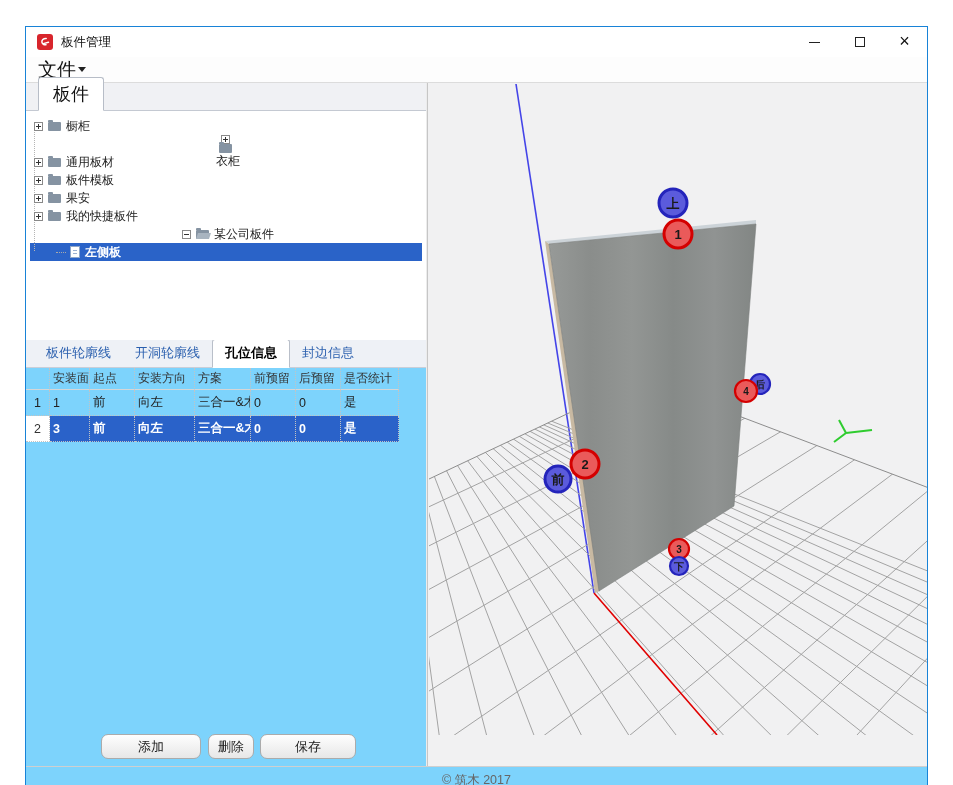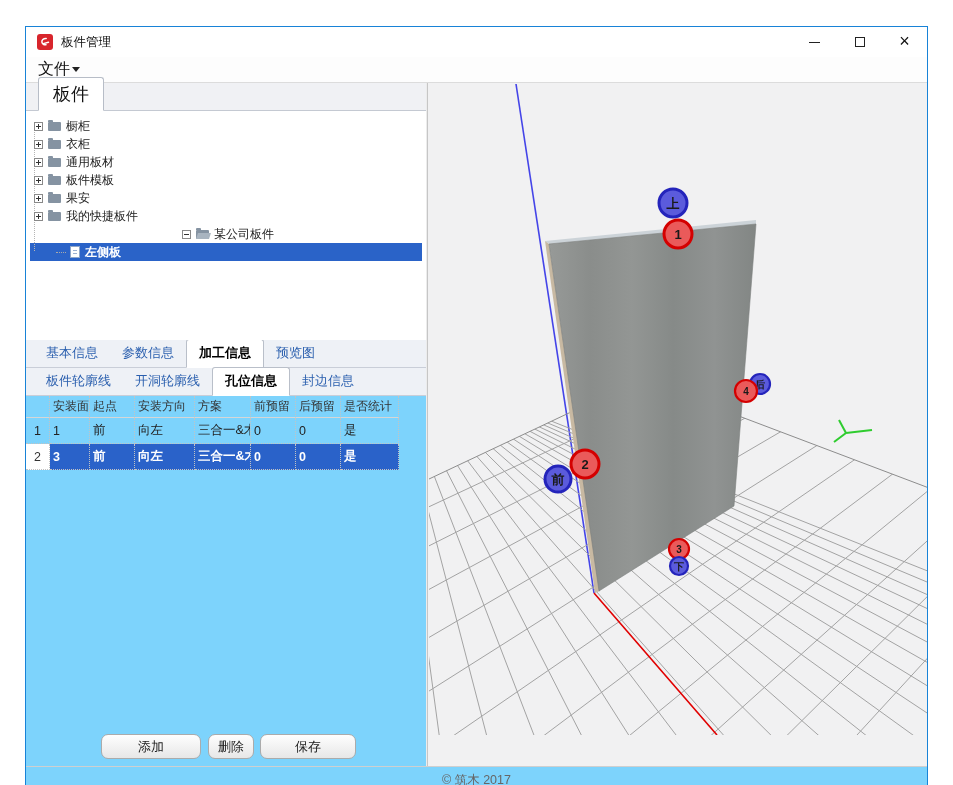--- a/index.html
+++ b/index.html
@@ -12,21 +12,21 @@
   .appicon{width:16px;height:16px;border-radius:3px;background:#d8252c;margin-right:8px;flex:none;}
   .appicon svg{display:block;}
   .title{font-size:12.5px;color:#111;}
   .wcontrols{margin-left:auto;display:flex;height:100%;}
   .wbtn{width:45px;height:100%;display:flex;align-items:center;justify-content:center;cursor:default;}
   .minglyph{width:11px;height:0;border-top:1.6px solid #222;}
   .maxglyph{width:10px;height:10px;border:1.4px solid #222;}
   .closeglyph{font-size:18px;color:#111;line-height:1;margin-top:-2px;}
   
   .menubar{height:26px;border-bottom:1px solid #dcdcdc;display:flex;align-items:center;padding-left:12px;flex:none;background:#fdfdfd;}
-  .menuitem{display:flex;align-items:center;font-size:16px;color:#111;gap:2px;}
+  .menuitem{display:flex;align-items:center;font-size:19px;color:#111;gap:2px;}
   .caret{width:0;height:0;border-left:4.5px solid transparent;border-right:4.5px solid transparent;border-top:5px solid #222;}
   
   .main{flex:1;display:flex;min-height:0;position:relative;}
   .leftpanel{width:400px;flex:none;position:relative;background:#fff;display:flex;flex-direction:column;}
   .splitter{width:2px;flex:none;background:#ececec;border-right:1px solid #c6c6c6;}
   .viewport{flex:1;position:relative;background:#f1f1f2;overflow:hidden;}
   .viewport svg{position:absolute;left:0;top:0;}
   
   .treetabstrip{height:28px;flex:none;background:#f0f1f4;border-bottom:1px solid #c4c9d2;display:flex;align-items:flex-end;padding-left:12px;}
   .treetab{background:#fff;border:1px solid #b7bdc7;border-bottom:1px solid #fff;margin-bottom:-1px;
@@ -109,21 +109,21 @@
         <div class="treetabstrip">
           <div class="treetab">板件</div>
         </div>
         <div class="tree" id="tree">
           <div class="tguide"></div>
         <div class="trow" style="padding-left: 4px;">
               <span class="exp plus"></span>
               <span class="ticon folder"></span>
               <span class="tlabel">橱柜</span>
             </div>
-            <div class="trow" style="padding-left: 4px;">
+            <div class="trow" style="padding-left: 4px; flex-direction: column;">
               <span class="exp plus"></span>
               <span class="ticon folder"></span>
               <span class="tlabel">衣柜</span>
             </div>
             <div class="trow" style="padding-left: 4px;">
               <span class="exp plus"></span>
               <span class="ticon folder"></span>
               <span class="tlabel">通用板材</span>
             </div>
             <div class="trow" style="padding-left: 4px;">
@@ -144,26 +144,20 @@
             <div class="trow" style="padding-left: 4px; justify-content: center;">
               <span class="exp"></span>
               <span class="ticon folder-open"></span>
               <span class="tlabel">某公司板件</span>
             </div>
             <div class="trow sel" style="padding-left: 26px;">
               <span class="stub"></span>
               <span class="ticon doc"></span>
               <span class="tlabel">左侧板</span>
             </div>
-          </div>
-        <div class="tabstrip" id="main-tabs">
-            <div class="tab">基本信息</div>
-            <div class="tab">参数信息</div>
-            <div class="tab active">加工信息</div>
-            <div class="tab">预览图</div>
           </div>
         <div class="tabstrip" id="sub-tabs">
             <div class="tab">板件轮廓线</div>
             <div class="tab">开洞轮廓线</div>
             <div class="tab active">孔位信息</div>
             <div class="tab">封边信息</div>
           </div>
         <div class="gridwrap">
           <div class="ghead" id="ghead">
               <div class="grow">

